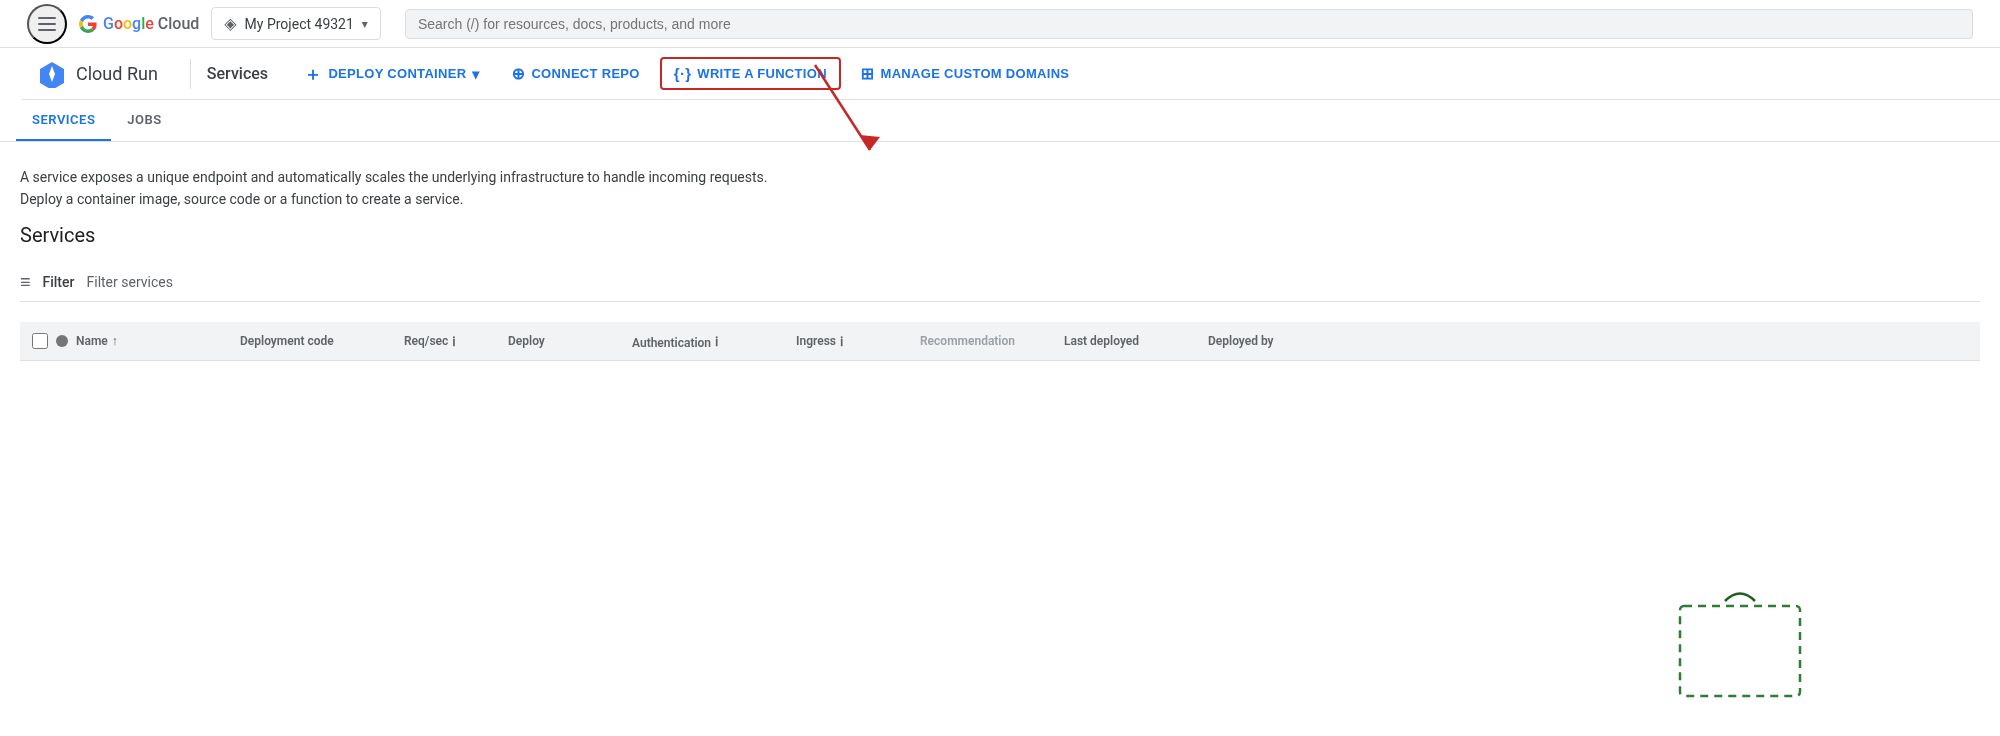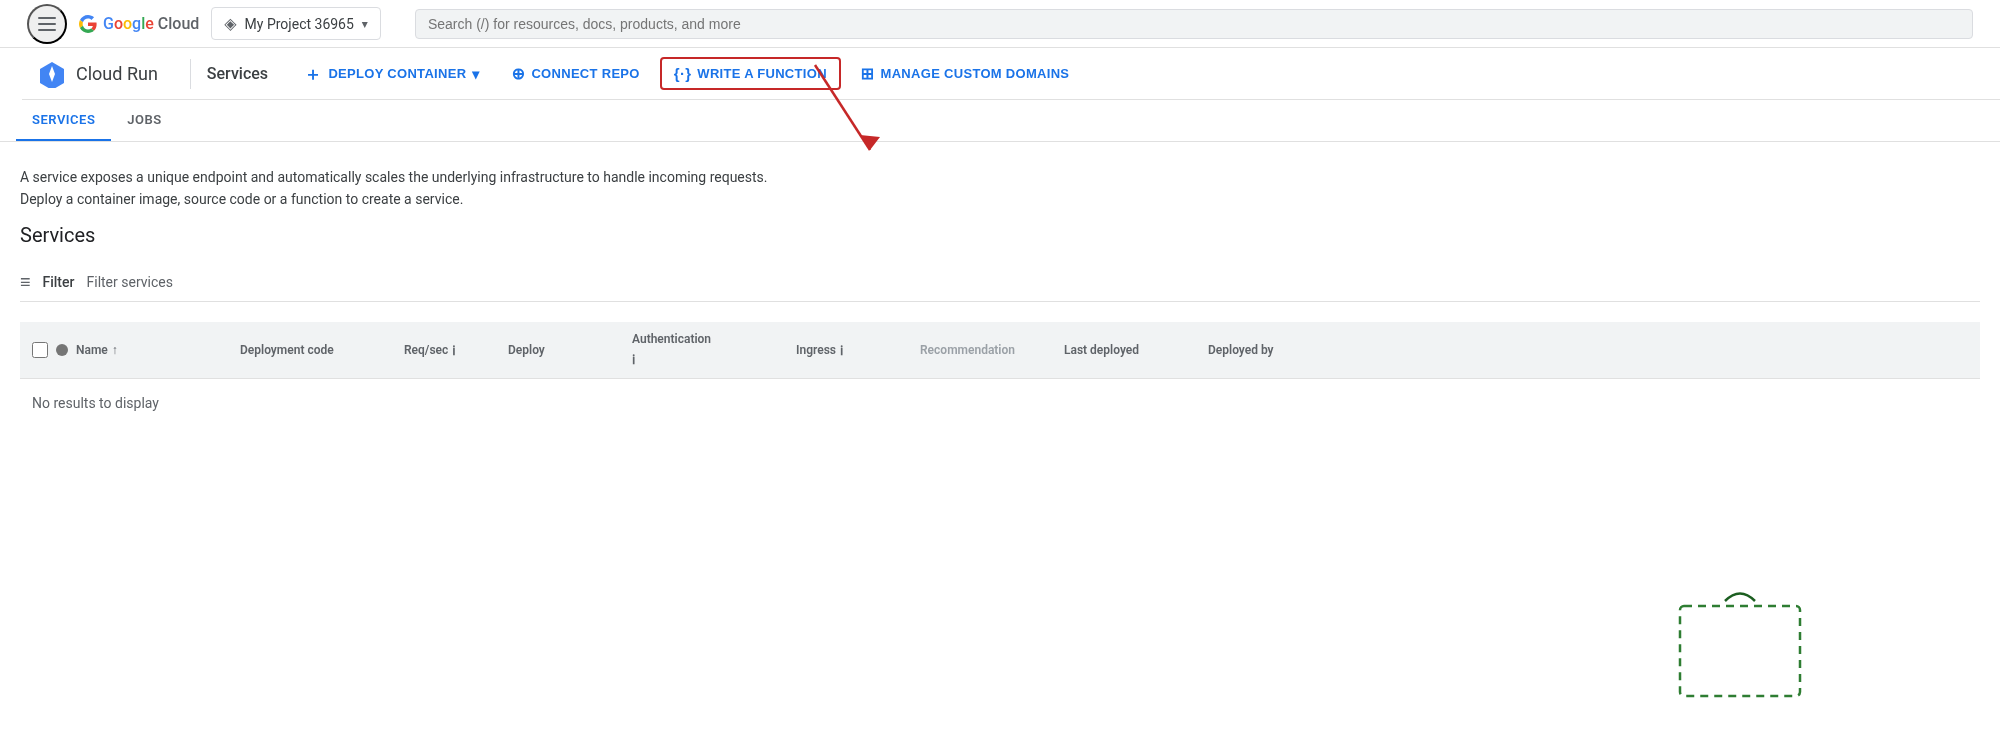--- a/index.html
+++ b/index.html
@@ -31,21 +31,21 @@
     .google-cloud-logo .g2 { color: #4285f4; }
     .google-cloud-logo .l { color: #34a853; }
     .google-cloud-logo .e { color: #ea4335; }
     .project-selector {
       display: flex; align-items: center; gap: 8px;
       padding: 6px 12px; border: 1px solid #dadce0; border-radius: 4px;
       cursor: pointer; color: #3c4043;
     }
     .search-bar {
       flex: 1;
-      margin-left: 22px;
+      margin-left: 12px;
       border: 1px solid #dadce0; border-radius: 4px;
       padding: 6px 12px; color: #5f6368;
       background: #f1f3f4;
       font-size: 14px;
     }
 
     
     .secondary-nav {
       display: flex;
       align-items: center;
@@ -130,21 +130,21 @@
       background: #f1f3f4;
       border-bottom: 1px solid #e0e0e0;
       font-size: 12px; font-weight: 600; color: #5f6368;
       gap: 4px;
     }
     .th-checkbox { width: 40px; display: flex; align-items: center; gap: 8px; flex-shrink: 0; }
     .th-name { width: 160px; display: flex; align-items: center; gap: 4px; flex-shrink: 0; }
     .th-deploy { width: 160px; flex-shrink: 0; }
     .th-req { width: 100px; display: flex; align-items: center; gap: 4px; flex-shrink: 0; }
     .th-region { width: 120px; flex-shrink: 0; }
-    .th-auth { width: 160px; display: flex; align-items: flex-start; gap: 4px; flex-shrink: 0; flex-direction: column; }
+    .th-auth { width: 160px; display: flex; align-items: flex-end; gap: 4px; flex-shrink: 0; }
     .th-ingress { width: 120px; display: flex; align-items: center; gap: 4px; flex-shrink: 0; }
     .th-rec { width: 140px; color: #9aa0a6; flex-shrink: 0; }
     .th-last { width: 140px; flex-shrink: 0; }
     .th-deployed { width: 140px; flex-shrink: 0; }
     .no-results { color: #5f6368; font-size: 14px; padding: 16px 12px; }
 
     
     .checkbox-input {
       width: 16px; height: 16px; cursor: pointer;
     }
@@ -170,21 +170,21 @@
       <path fill="#4285F4" d="M24 9.5c3.54 0 6.71 1.22 9.21 3.6l6.85-6.85C35.9 2.38 30.47 0 24 0 14.62 0 6.51 5.38 2.56 13.22l7.98 6.19C12.43 13.72 17.74 9.5 24 9.5z"></path>
       <path fill="#EA4335" d="M46.98 24.55c0-1.57-.15-3.09-.38-4.55H24v9.02h12.94c-.58 2.96-2.26 5.48-4.78 7.18l7.73 6c4.51-4.18 7.09-10.36 7.09-17.65z"></path>
       <path fill="#FBBC05" d="M10.53 28.59c-.48-1.45-.76-2.99-.76-4.59s.27-3.14.76-4.59l-7.98-6.19C.92 16.46 0 20.12 0 24c0 3.88.92 7.54 2.56 10.78l7.97-6.19z"></path>
       <path fill="#34A853" d="M24 48c6.48 0 11.93-2.13 15.89-5.81l-7.73-6c-2.18 1.48-4.97 2.31-8.16 2.31-6.26 0-11.57-4.22-13.47-9.91l-7.98 6.19C6.51 42.62 14.62 48 24 48z"></path>
     </svg>
     <span><span class="g">G</span><span class="o1">o</span><span class="o2">o</span><span class="g2">g</span><span class="l">l</span><span class="e">e</span> Cloud</span>
   </div>
 
   <div class="project-selector">
     <span style="color:#5f6368; font-size:16px;">◈</span>
-    <span>My Project 36965</span>
+    <span>My Project 49321</span>
     <span style="color:#5f6368; font-size:12px;">▾</span>
   </div>
 
   <input class="search-bar" type="text" placeholder="Search (/) for resources, docs, products, and more" style="">
 </div>
 
 <div class="secondary-nav">
   <div class="cloud-run-brand">
     <svg width="28" height="28" viewBox="0 0 28 28">
       <polygon points="14,2 26,9 26,23 14,30 2,23 2,9" fill="#4285F4"></polygon>
@@ -286,23 +286,20 @@
         <span>Recommendation</span>
       </div>
       <div class="th-last">
         <span>Last deployed</span>
       </div>
       <div class="th-deployed">
         <span>Deployed by</span>
       </div>
     </div>
 
-    <div class="no-results">
-      <span>No results to display</span>
-    </div>
   </div>
 </div>
 
 <div style="position: relative; pointer-events: none;">
   <svg style="position:fixed; bottom:20px; right:180px; pointer-events:none;" width="160" height="130">
 
     <path d="M 65 15 Q 80 0 95 15" stroke="#1b5e20" stroke-width="2.5" fill="none"></path>
 
     <rect x="20" y="20" width="120" height="90" rx="4" fill="none" stroke="#2e7d32" stroke-width="2.5" stroke-dasharray="8,6"></rect>
   </svg>

